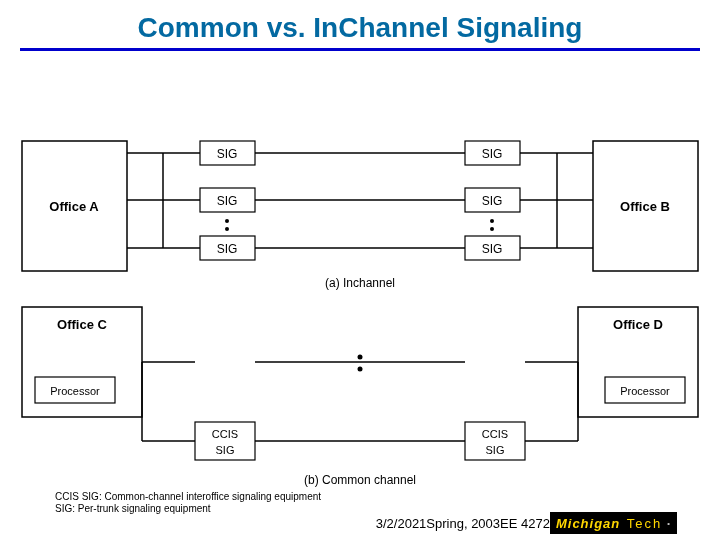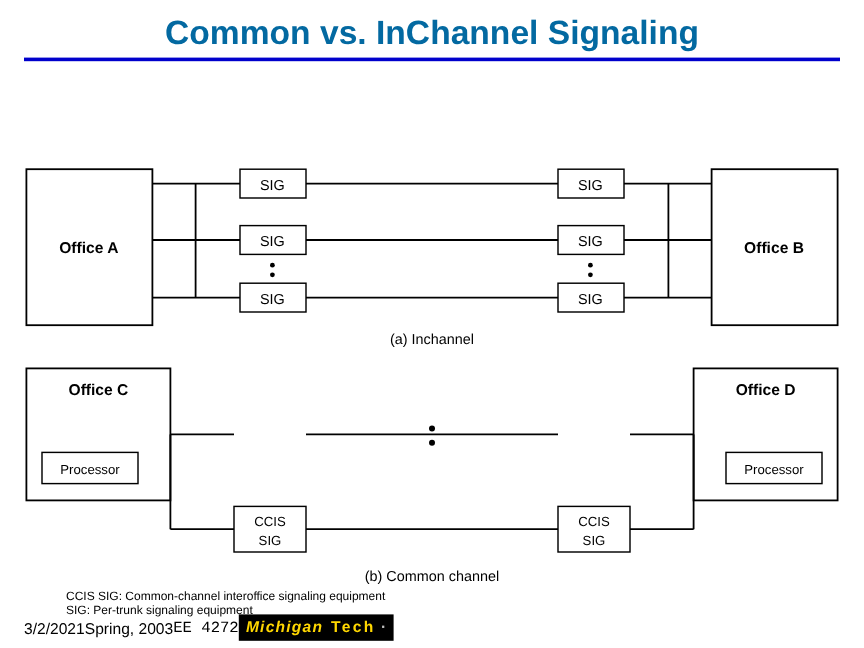--- a/index.html
+++ b/index.html
@@ -50,34 +50,33 @@
       height: 460px;
     }
 
     
     .footer {
       position: absolute;
       bottom: 6px;
       left: 0;
       width: 697px;
       display: flex;
-      justify-content: flex-start;
+      justify-content: flex-end;
       align-items: center;
       padding: 0 20px;
     }
 
     .footer-left {
       font-size: 13px;
       color: #000;
     }
 
     .footer-center {
       font-size: 13px;
       color: #000;
-      font-family: Liberation Mono, monospace;
     }
 
     .footer-logo {
       display: flex;
       flex-direction: column;
       align-items: flex-end;
     }
   </style>
 </head>
 <body>
@@ -182,18 +181,18 @@
 
     </svg>
   </div>
 
   <div class="footer">
     <span class="footer-left">3/2/2021Spring, 2003</span>
     <span class="footer-center">EE 4272</span>
     <div class="footer-logo">
       <div style="background:#000; padding: 2px 6px; display:inline-block;">
         <span style="font-size:13px; font-weight:bold; color:#FFD700; font-family:Arial; letter-spacing:1px;font-style:italic;">Michigan</span>
-        <span style="font-size:13px; font-weight:bold; color:#FFD700; font-family:Arial; letter-spacing:2px; margin-left:2px;">Tech</span>
+        <span style="font-size:13px; font-weight:normal; color:#FFD700; font-family:Arial; letter-spacing:2px; margin-left:2px;">Tech</span>
         <span style="font-size:13px; font-weight:bold; color:#c0c0c0; font-family:Arial;">·</span>
       </div>
     </div>
   </div>
 </div>
 
 </body></html>

